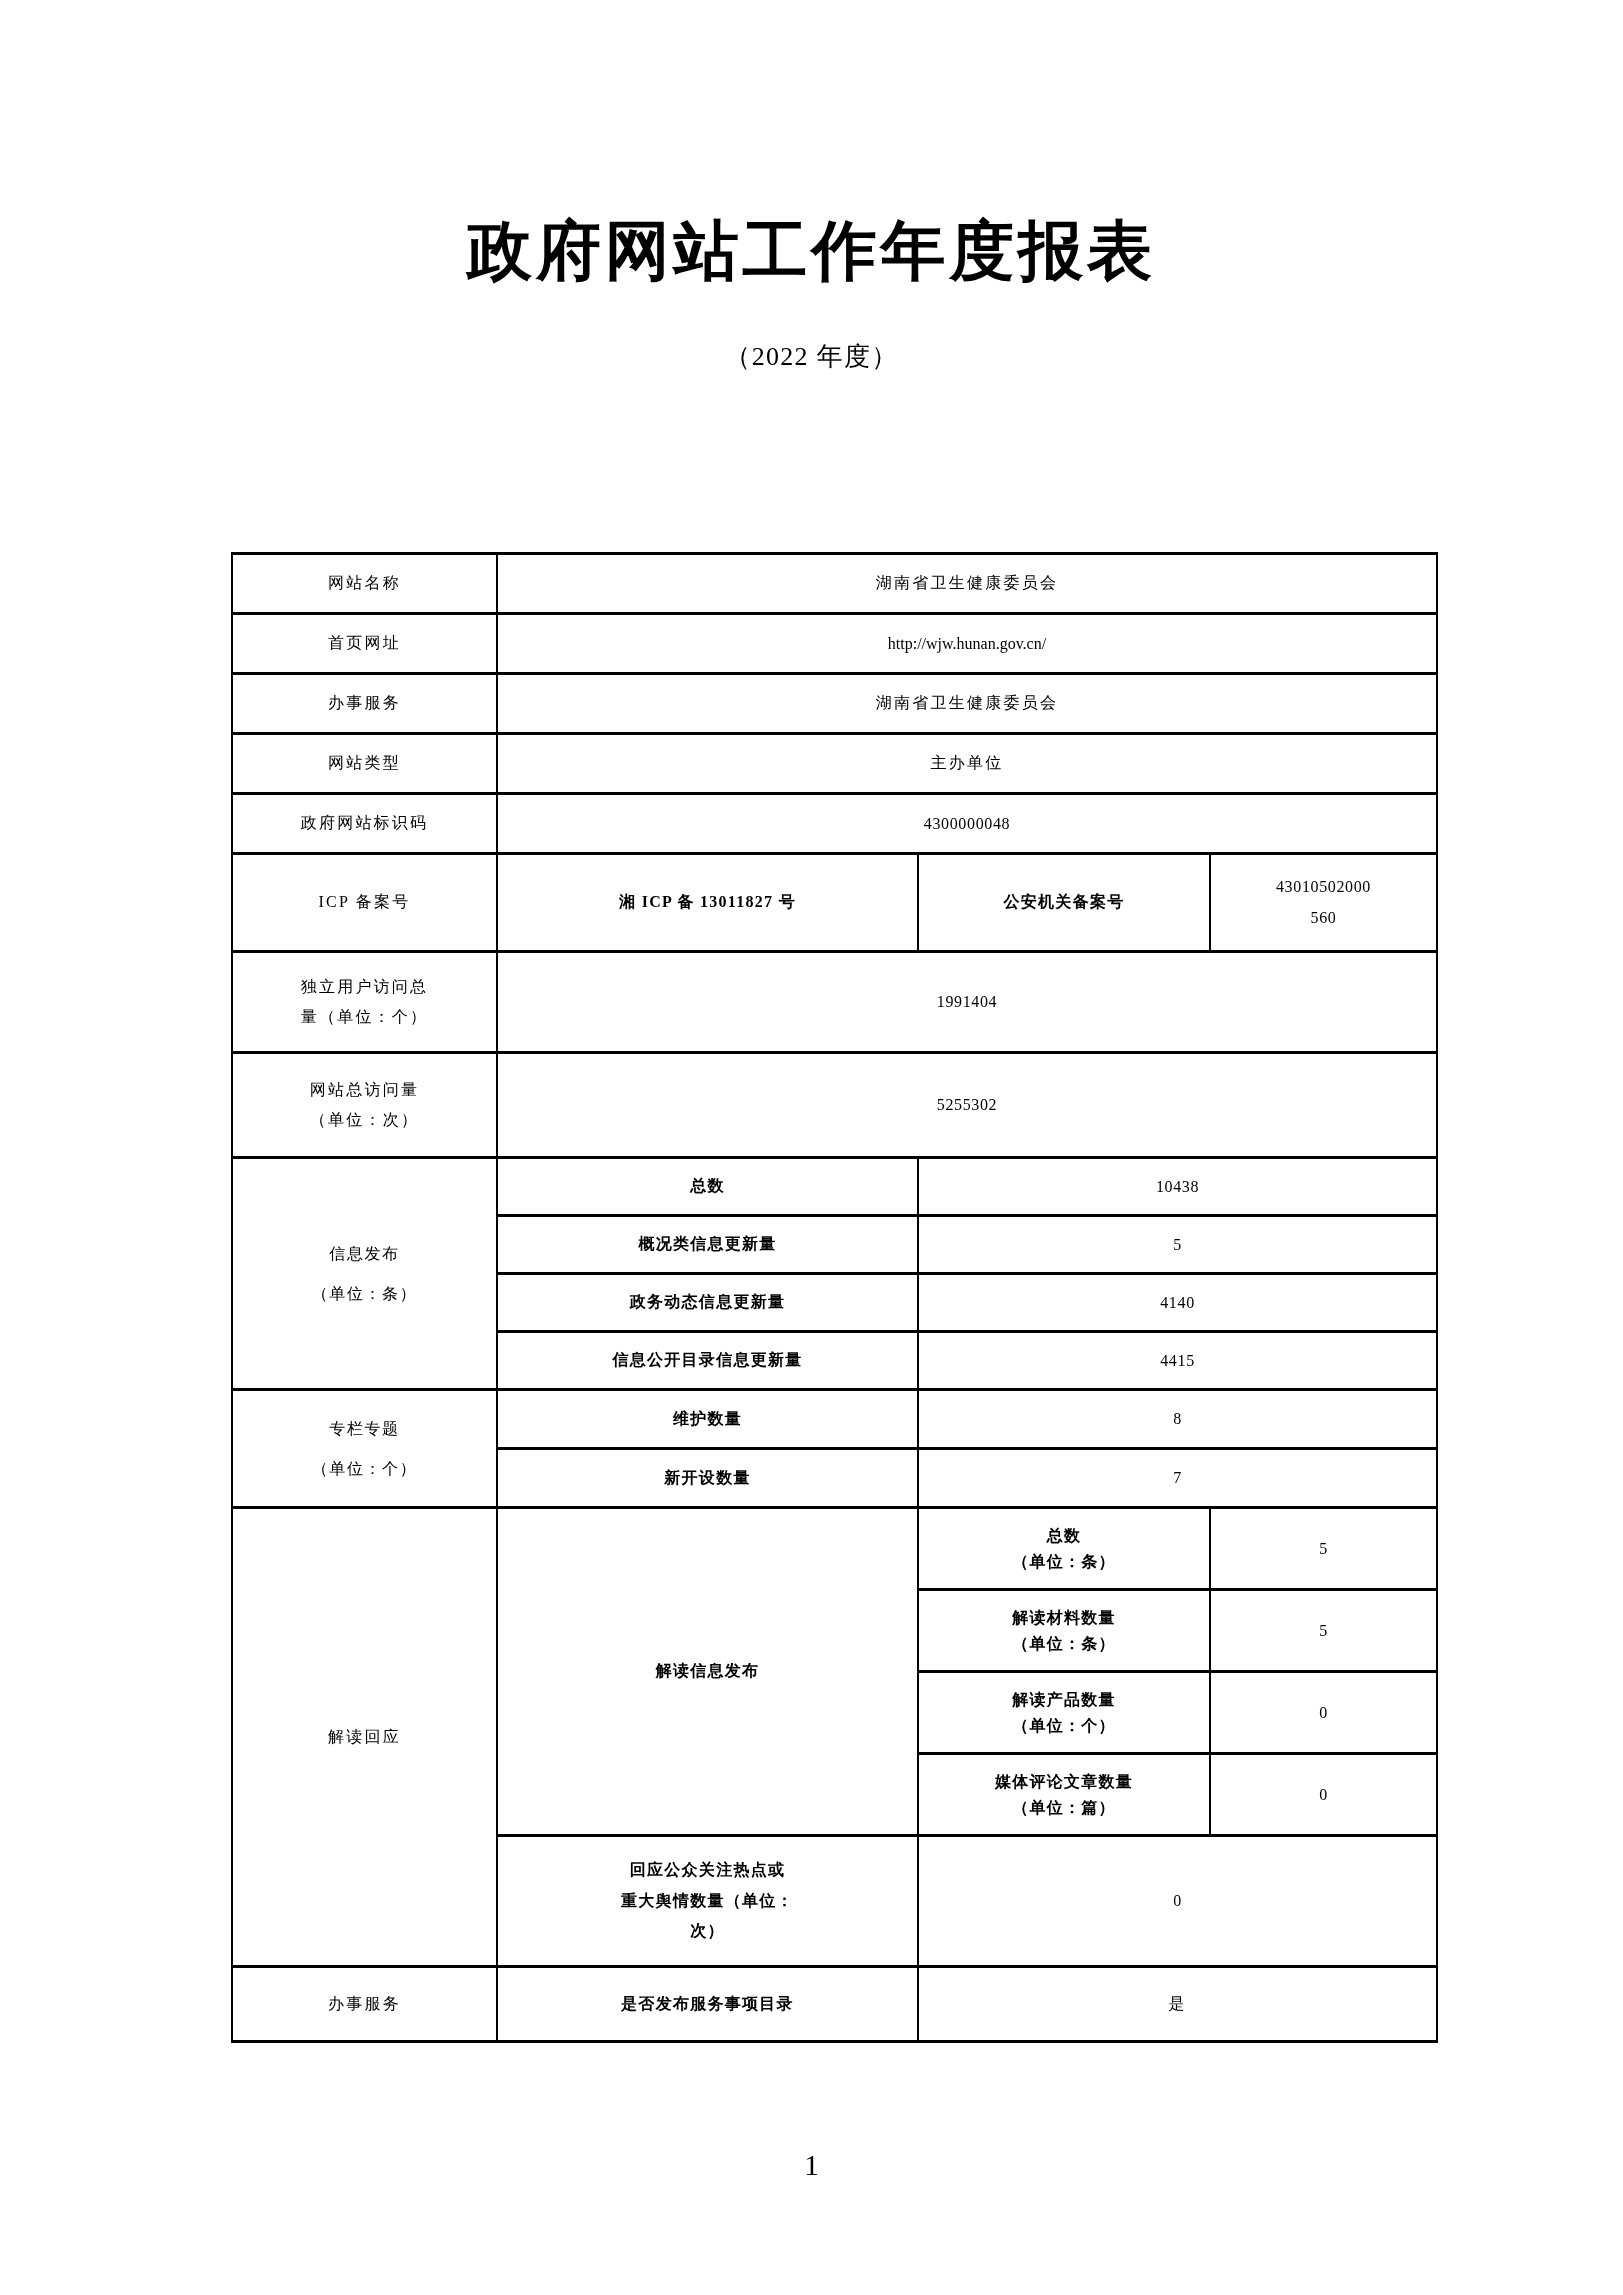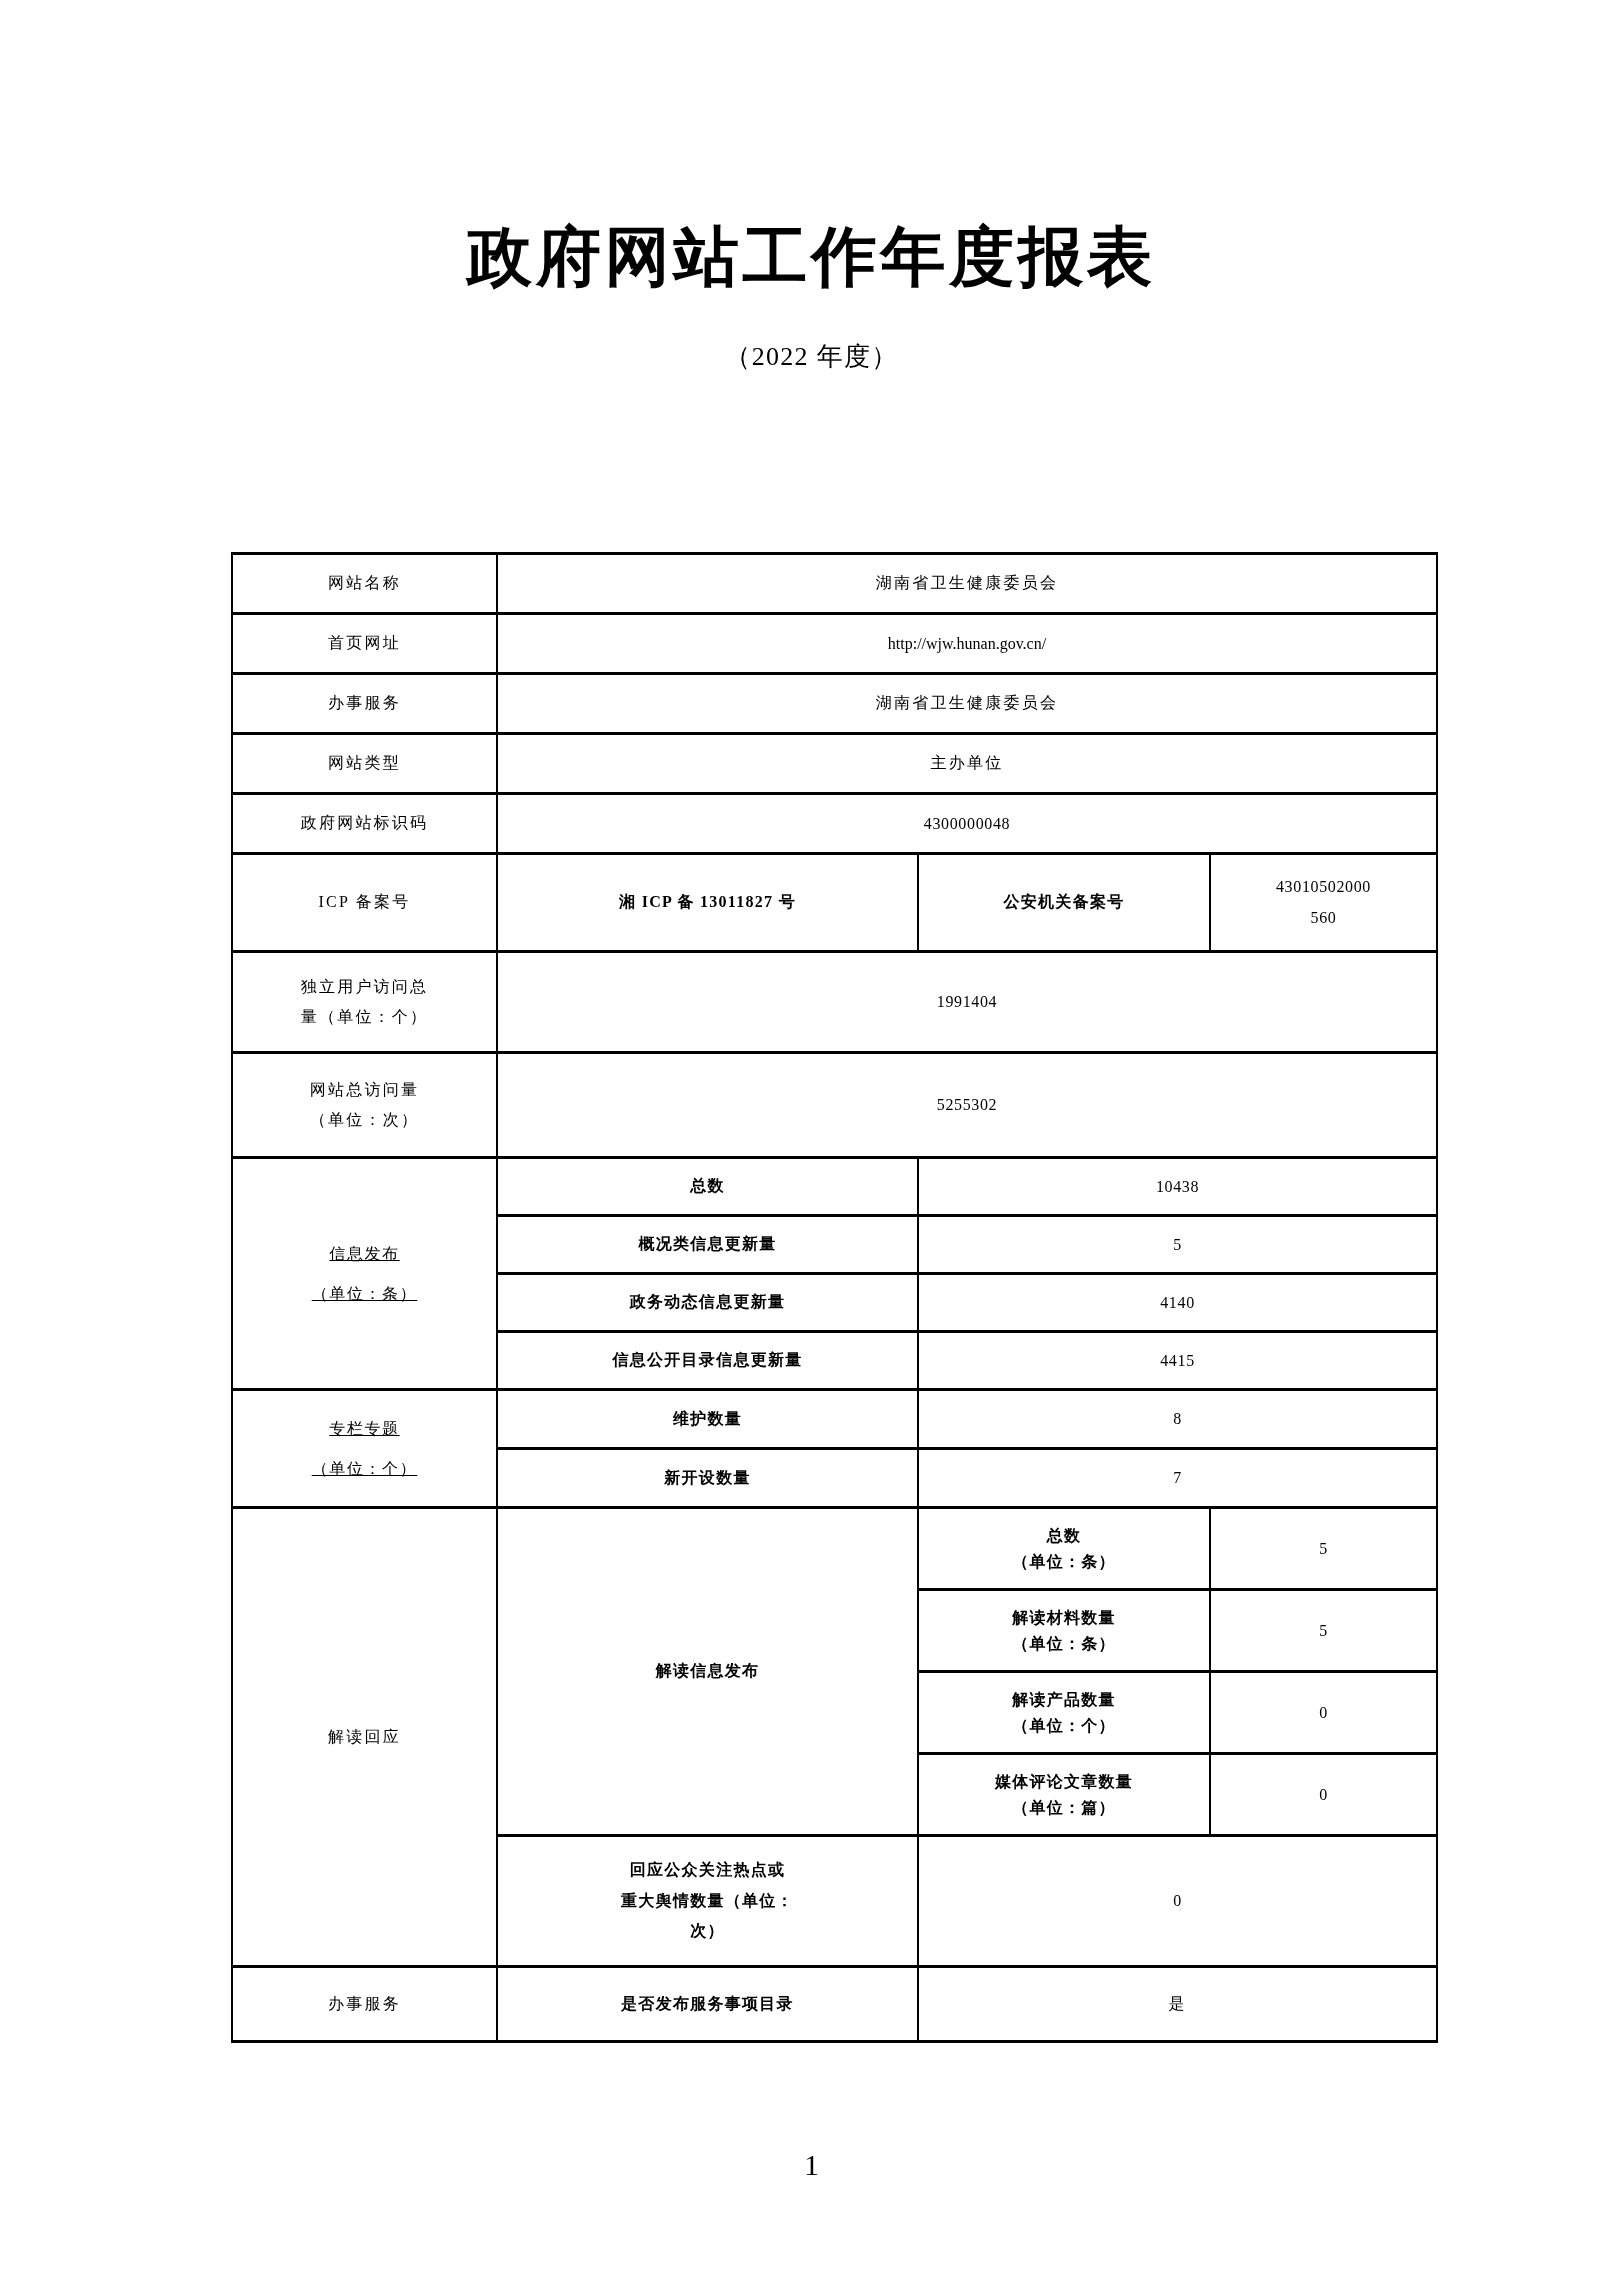--- a/index.html
+++ b/index.html
@@ -7,21 +7,21 @@
     position:relative;
     width:1623px;height:2295px;
     background:#ffffff;
     color:#000;
     font-family:"Liberation Serif","DejaVu Serif",serif;
     overflow:hidden;
   }
   .title{
     position:absolute;top:221px;left:0;width:100%;
     text-align:center;
-    font-family:Liberation Sans, sans-serif;
+    font-family:Liberation Mono, monospace;
     font-weight:700;
     font-size:65px;
     letter-spacing:3.9px;
     line-height:1.1;
   }
   .subtitle{
     position:absolute;top:339px;left:0;width:100%;
     text-align:center;
     font-size:26px;
     letter-spacing:1.3px;
@@ -52,21 +52,21 @@
   
   .r91{height:60px}.r150{height:98px}.r155{height:101px}.r160{height:105px}
   .r88{height:58px}.r90{height:59px}.r126{height:82px}.r200{height:131px}.r145{height:75px}
   
   .lab{letter-spacing:.14em;}
   .sub{letter-spacing:.08em;font-weight:bold;}
   .cn{letter-spacing:.14em;}
   .num{font-size:30px;letter-spacing:.04em;}
   .url{font-size:30px;letter-spacing:0;}
   .ml{white-space:pre-line;line-height:1.9;}
-  .mlw{white-space:pre-line;line-height:2.5;letter-spacing:.1em;text-decoration:underline;}
+  .mlw{white-space:pre-line;line-height:2.5;letter-spacing:.1em;}
   .ml16{white-space:pre-line;line-height:1.6;}
   .wrapnum{white-space:pre-line;line-height:1.9;}
   .bottomlab{vertical-align:bottom;padding-bottom:9.2px;}
   .pageno{
     position:absolute;top:2148px;left:0;width:100%;
     text-align:center;
     font-size:30px;
   }
 </style>
 </head>

